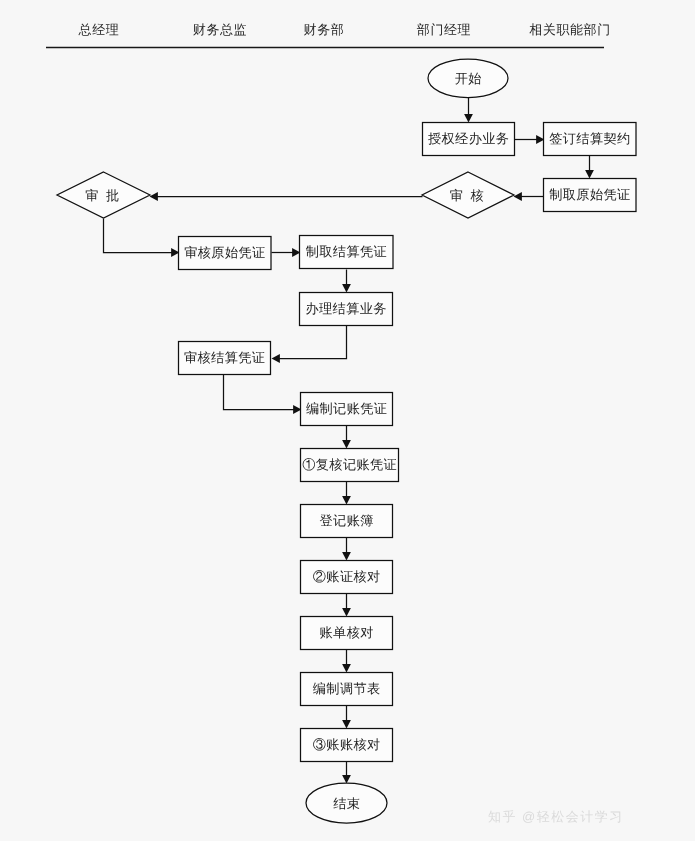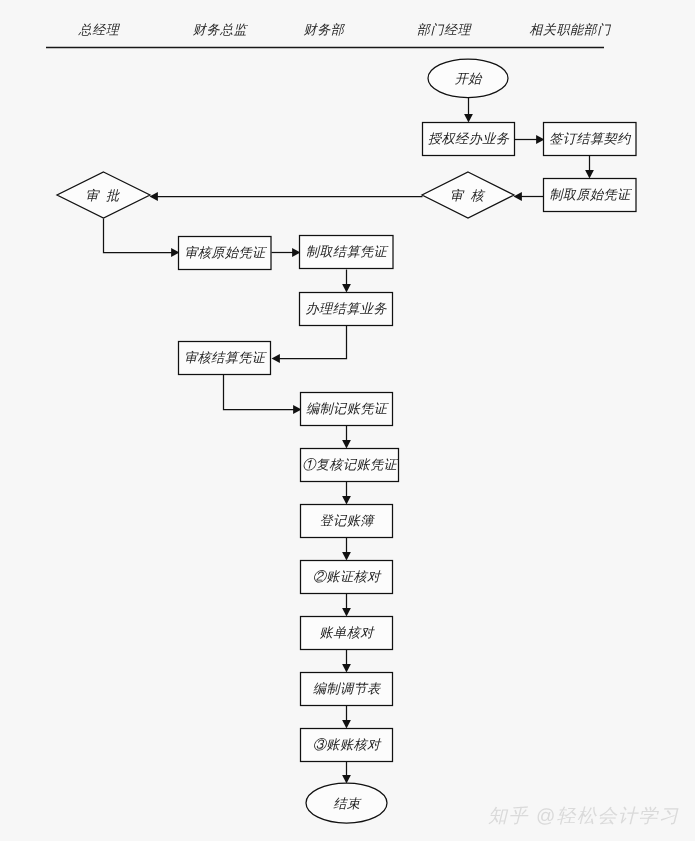--- a/index.html
+++ b/index.html
@@ -14,21 +14,20 @@
     overflow: hidden;
     font-family: "Liberation Serif", serif;
     -webkit-font-smoothing: antialiased;
     text-rendering: geometricPrecision;
   }
   #stage {
     position: relative;
     width: 695px;
     height: 700px;
     background: #f7f7f7;
-    font-style: italic;
   }
   svg.chart {
     shape-rendering: geometricPrecision;
     position: absolute;
     left: 0;
     top: 0;
     width: 695px;
     height: 841px;
     display: block;
   }
@@ -57,21 +56,21 @@
     stroke-width: 1.25;
     fill: none;
   }
   .arrow-head { fill: #111111; }
   .rule { stroke: #181818; stroke-width: 1.5; }
   .watermark {
     position: absolute;
     left: 488px;
     top: 806px;
     font-family: "Liberation Sans", sans-serif;
-    font-size: 19px;
+    font-size: 13px;
     line-height: 21px;
     color: #dadada;
     letter-spacing: 1.5px;
     white-space: nowrap;
   }
 </style>
 </head>
 <body>
 
 <div id="stage">

